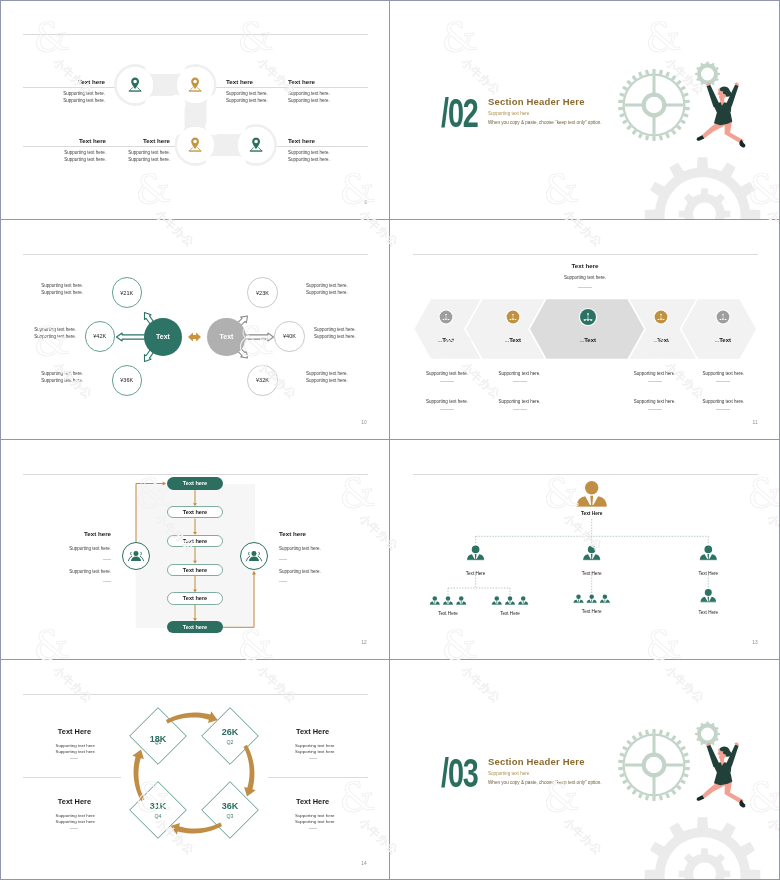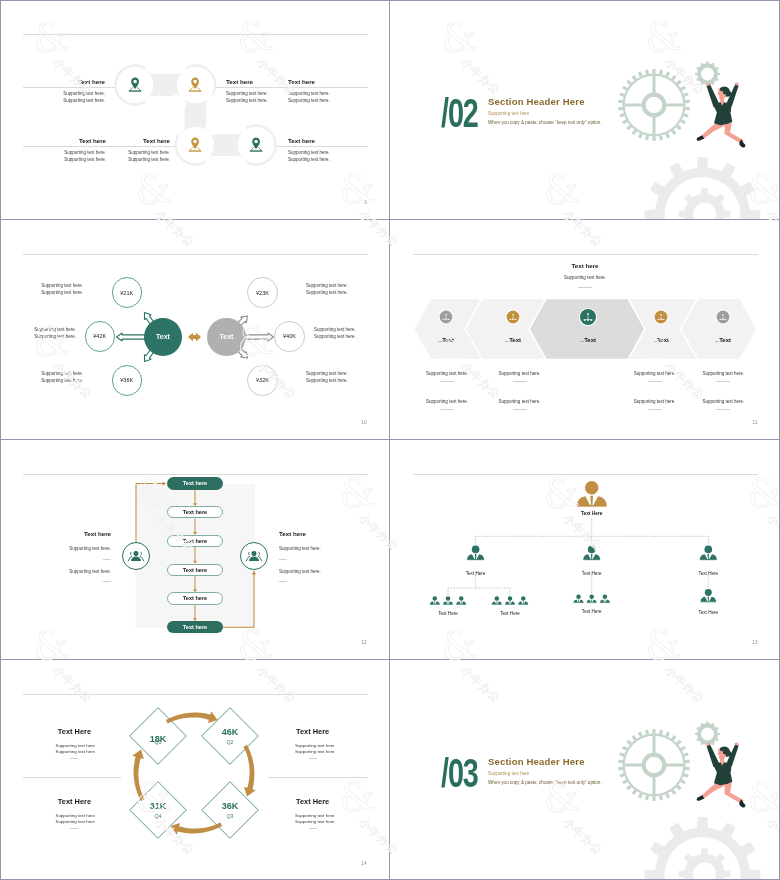--- a/index.html
+++ b/index.html
@@ -526,21 +526,21 @@
           <path d="M230.0,707.7 L258.3,736.0 L230.0,764.3 L201.7,736.0 Z" fill="#fff" stroke="#4a8c7c" stroke-width="0.9" stroke-linejoin="round"></path>
           <path d="M230.0,781.7 L258.3,810.0 L230.0,838.3 L201.7,810.0 Z" fill="#fff" stroke="#4a8c7c" stroke-width="0.9" stroke-linejoin="round"></path>
           <path d="M158.0,781.7 L186.3,810.0 L158.0,838.3 L129.7,810.0 Z" fill="#fff" stroke="#4a8c7c" stroke-width="0.9" stroke-linejoin="round"></path>
           <path d="M165.86,720.07 L168.75,718.57 L171.73,717.23 L174.77,716.05 L177.88,715.04 L181.04,714.20 L184.25,713.53 L187.49,713.03 L190.75,712.71 L194.03,712.57 L197.32,712.61 L200.60,712.82 L203.87,713.22 L207.11,713.79 L210.33,714.54 L211.21,711.36 L217.59,720.01 L207.99,722.92 L208.87,719.74 L205.97,718.96 L203.02,718.33 L200.05,717.87 L197.05,717.57 L194.03,717.43 L191.01,717.46 L187.99,717.65 L184.98,718.00 L181.99,718.52 L179.04,719.20 L176.12,720.04 L173.25,721.04 L170.43,722.20 L167.68,723.51 Z" fill="#bf8d45"></path>
           <path d="M246.93,744.86 L248.43,747.75 L249.77,750.73 L250.95,753.77 L251.96,756.88 L252.80,760.04 L253.47,763.25 L253.97,766.49 L254.29,769.75 L254.43,773.03 L254.39,776.32 L254.18,779.60 L253.78,782.87 L253.21,786.11 L252.46,789.33 L255.64,790.21 L246.99,796.59 L244.08,786.99 L247.26,787.87 L248.04,784.97 L248.67,782.02 L249.13,779.05 L249.43,776.05 L249.57,773.03 L249.54,770.01 L249.35,766.99 L249.00,763.98 L248.48,760.99 L247.80,758.04 L246.96,755.12 L245.96,752.25 L244.80,749.43 L243.49,746.68 Z" fill="#bf8d45"></path>
           <path d="M222.14,825.93 L219.25,827.43 L216.27,828.77 L213.23,829.95 L210.12,830.96 L206.96,831.80 L203.75,832.47 L200.51,832.97 L197.25,833.29 L193.97,833.43 L190.68,833.39 L187.40,833.18 L184.13,832.78 L180.89,832.21 L177.67,831.46 L176.79,834.64 L170.41,825.99 L180.01,823.08 L179.13,826.26 L182.03,827.04 L184.98,827.67 L187.95,828.13 L190.95,828.43 L193.97,828.57 L196.99,828.54 L200.01,828.35 L203.02,828.00 L206.01,827.48 L208.96,826.80 L211.88,825.96 L214.75,824.96 L217.57,823.80 L220.32,822.49 Z" fill="#bf8d45"></path>
           <path d="M141.07,801.14 L139.57,798.25 L138.23,795.27 L137.05,792.23 L136.04,789.12 L135.20,785.96 L134.53,782.75 L134.03,779.51 L133.71,776.25 L133.57,772.97 L133.61,769.68 L133.82,766.40 L134.22,763.13 L134.79,759.89 L135.54,756.67 L132.36,755.79 L141.01,749.41 L143.92,759.01 L140.74,758.13 L139.96,761.03 L139.33,763.98 L138.87,766.95 L138.57,769.95 L138.43,772.97 L138.46,775.99 L138.65,779.01 L139.00,782.02 L139.52,785.01 L140.20,787.96 L141.04,790.88 L142.04,793.75 L143.20,796.57 L144.51,799.32 Z" fill="#bf8d45"></path>
         </svg>
       <div class="s7-val" style="left:128.0px;top:67.0px;width:60px;margin-top:7px;">18K</div>
       <div class="s7-q" style="left:128.0px;top:79.0px;width:60px;">Q1</div>
-      <div class="s7-val" style="left:200.0px;top:67.0px;width:60px;">46K</div>
+      <div class="s7-val" style="left:200.0px;top:67.0px;width:60px;">26K</div>
       <div class="s7-q" style="left:200.0px;top:79.0px;width:60px;">Q2</div>
       <div class="s7-val" style="left:200.0px;top:141.0px;width:60px;">36K</div>
       <div class="s7-q" style="left:200.0px;top:153.0px;width:60px;">Q3</div>
       <div class="s7-val" style="left:128.0px;top:141.0px;width:60px;">31K</div>
       <div class="s7-q" style="left:128.0px;top:153.0px;width:60px;">Q4</div>
       <div class="s7-tt" style="left:11px;top:66.5px;width:80px;text-align:right;">Text Here</div>
       <div class="s7-sup" style="left:15px;top:83.0px;width:80px;text-align:right;">Supporting text here</div>
       <div class="s7-sup" style="left:15px;top:89.0px;width:80px;text-align:right;">Supporting text here</div>
       <div class="s7-dash" style="left:70.3px;top:97.5px;width:8px;"></div>
       <div class="s7-tt" style="left:296px;top:66.5px;width:80px;text-align:left;">Text Here</div>

